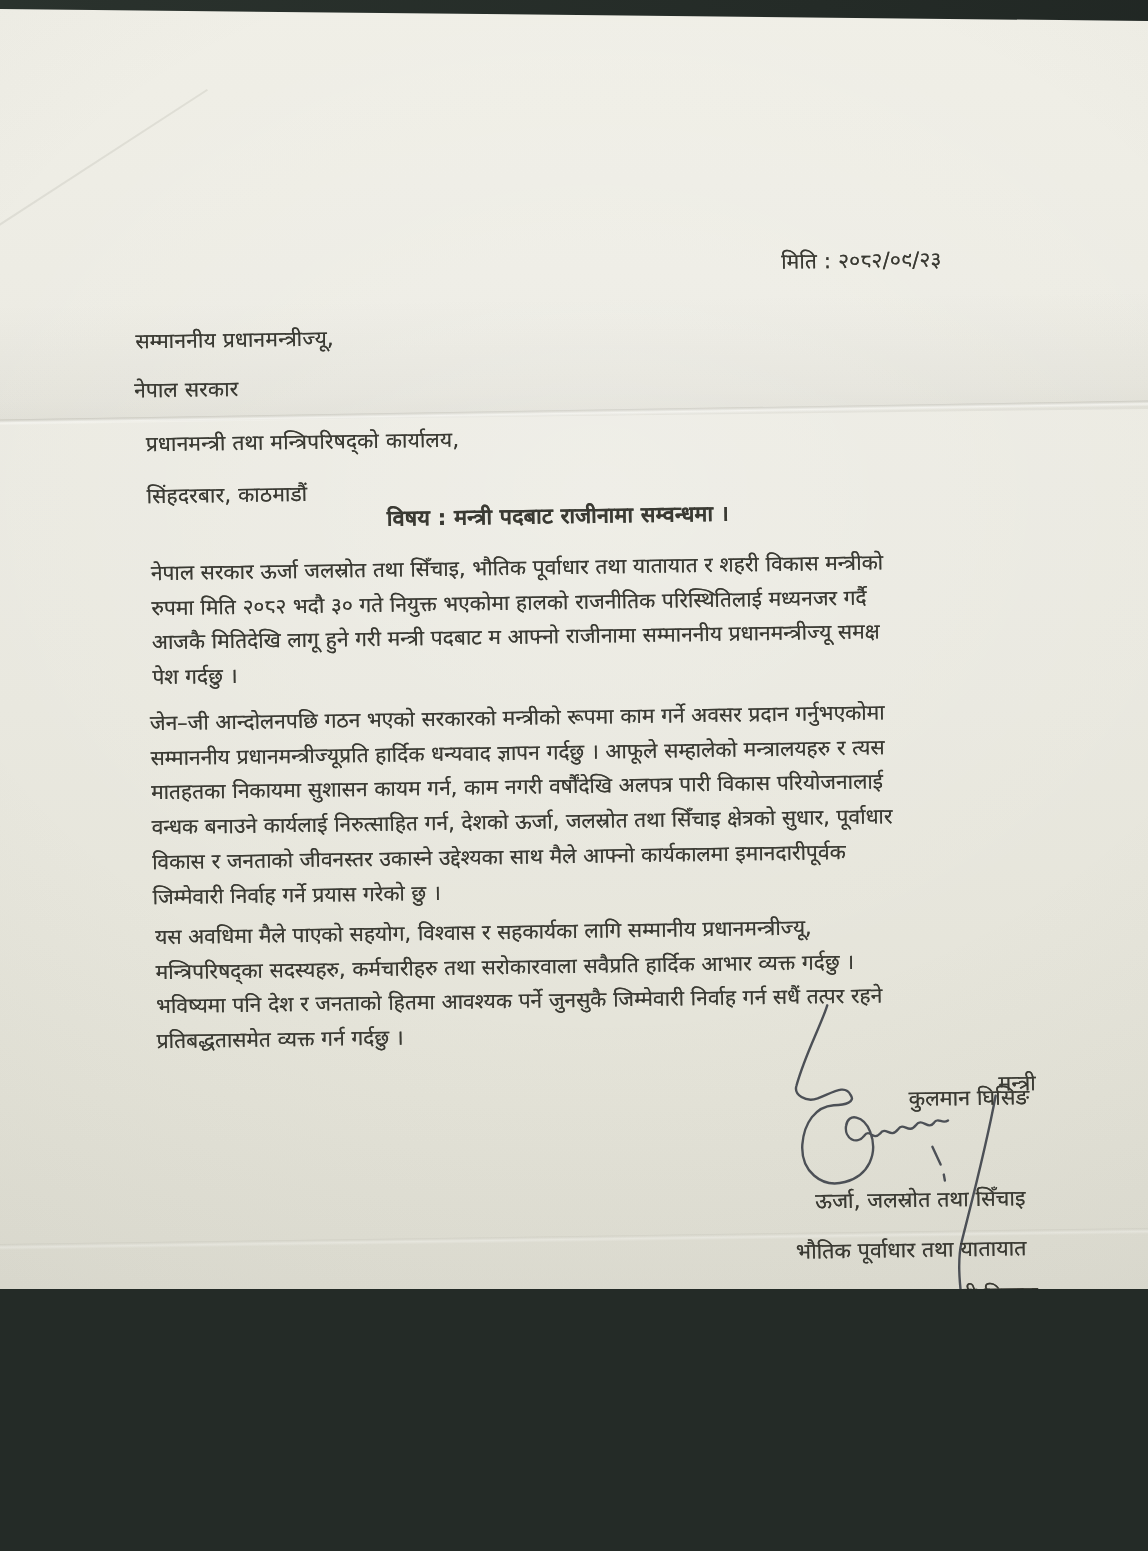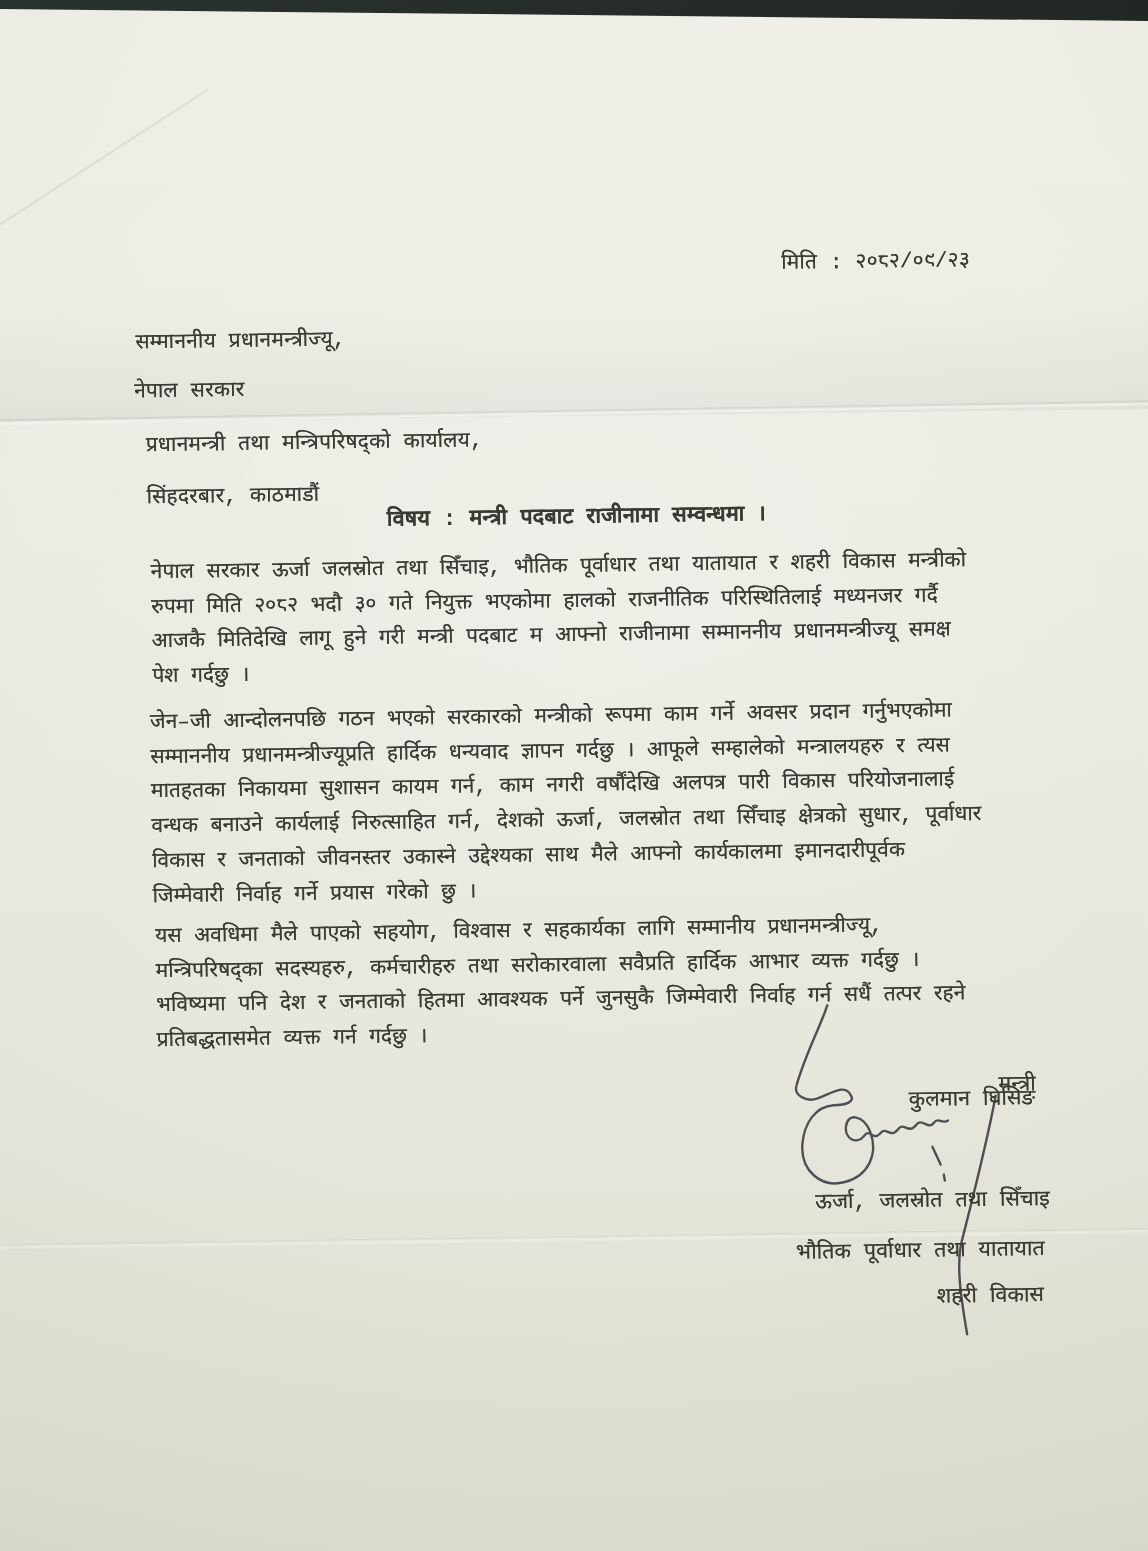--- a/index.html
+++ b/index.html
@@ -2,21 +2,21 @@
 <html lang="ne"><head>
 <meta charset="utf-8">
 <style>
   html,body{margin:0;padding:0;}
   body{
     width:1148px;height:1551px;
     background:#242b27;
     font-family:"DejaVu Sans","Liberation Sans",sans-serif;
     overflow:hidden;
   }
-  .photo{position:relative;width:1148px;height:1551px;background:linear-gradient(105deg,#2a322d 0%,#242b27 55%,#1e2421 100%);font-family:Liberation Mono, monospace;}
+  .photo{position:relative;width:1148px;height:1289px;background:linear-gradient(105deg,#2a322d 0%,#242b27 55%,#1e2421 100%);}
   
   .paper{
     position:absolute;inset:0;
     clip-path:polygon(0 9px,100% 21px,100% 100%,0 100%);
     background:linear-gradient(180deg,#f0efe7 0%,#ecebe3 28%,#e9e8df 55%,#e4e3d8 85%,#e0dfd4 100%);
   }
   .shade-top-band{position:absolute;left:-20px;right:-20px;top:298px;height:118px;
     background:linear-gradient(180deg,rgba(128,126,114,0) 0%,rgba(128,126,114,0.07) 80%,rgba(128,126,114,0.11) 100%);
     transform:rotate(-0.7deg);}
   .crease{position:absolute;left:-20px;right:-20px;height:6px;}

